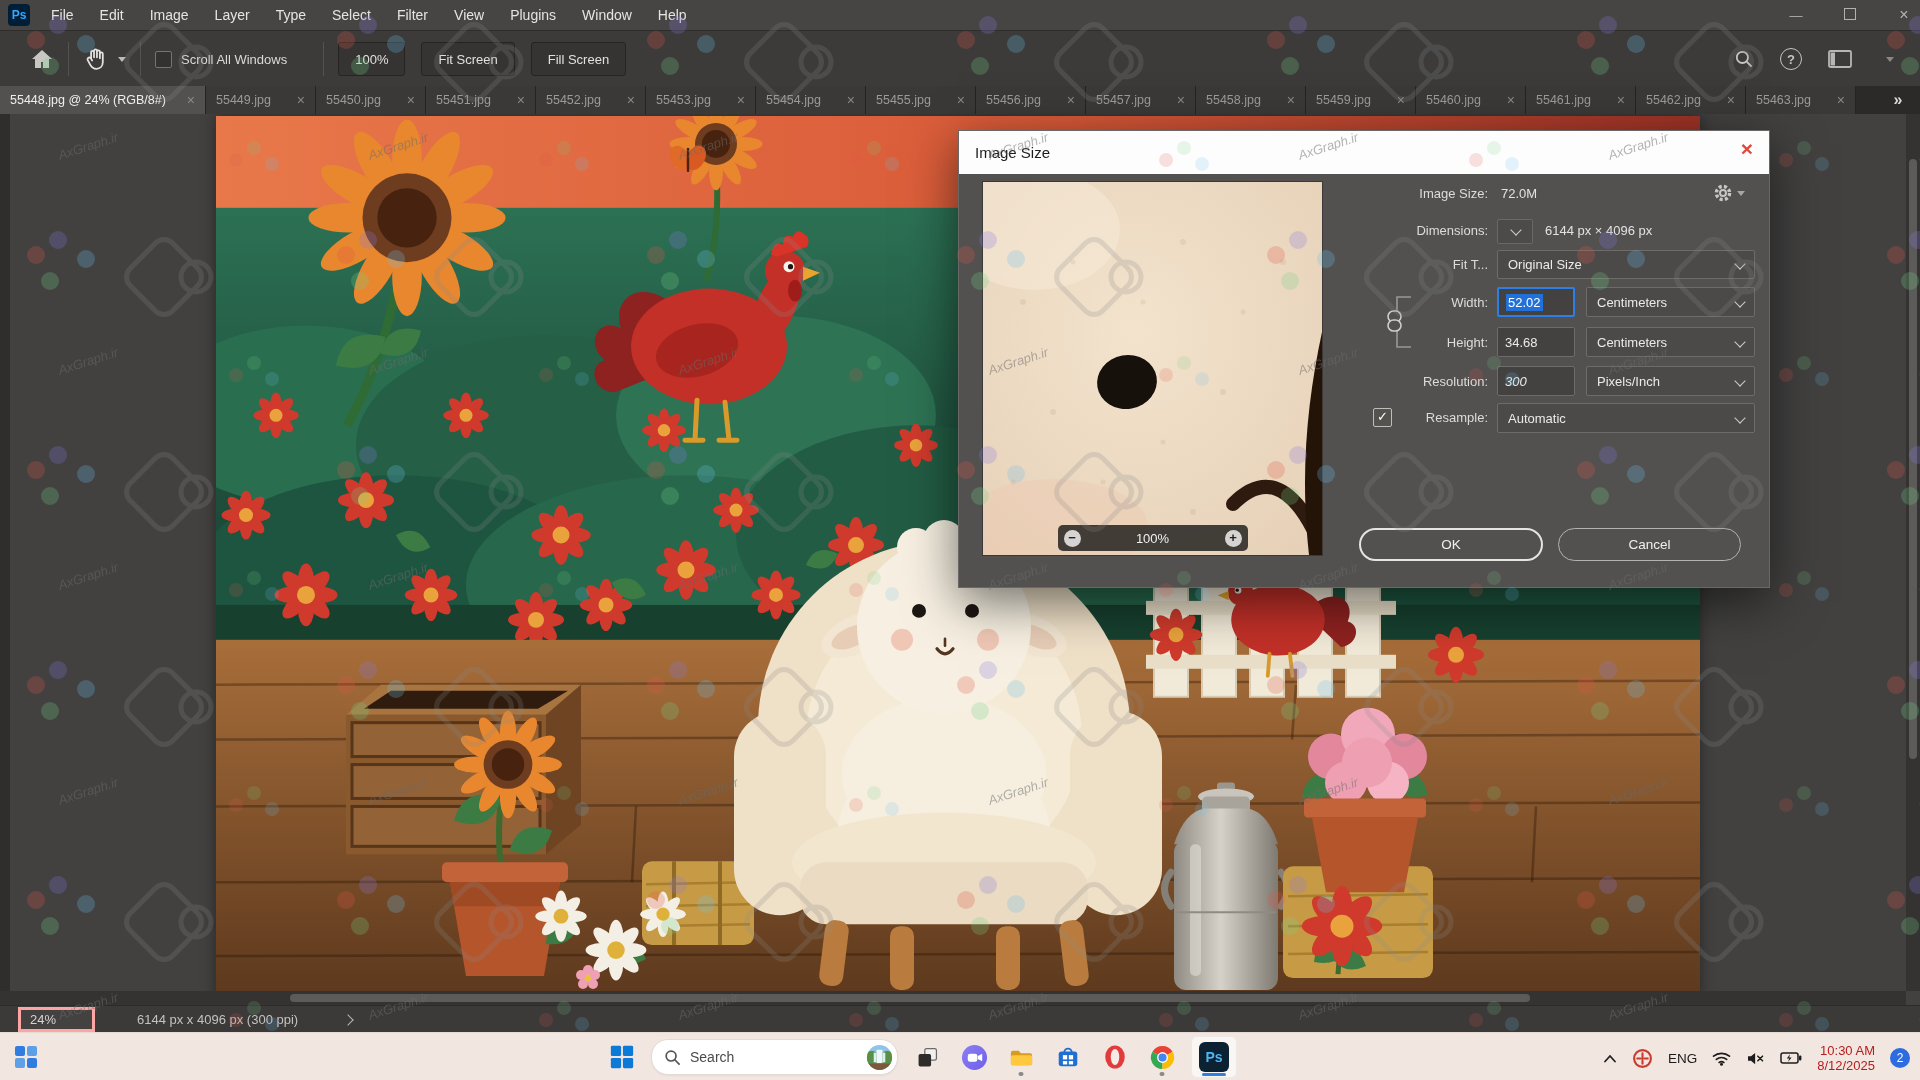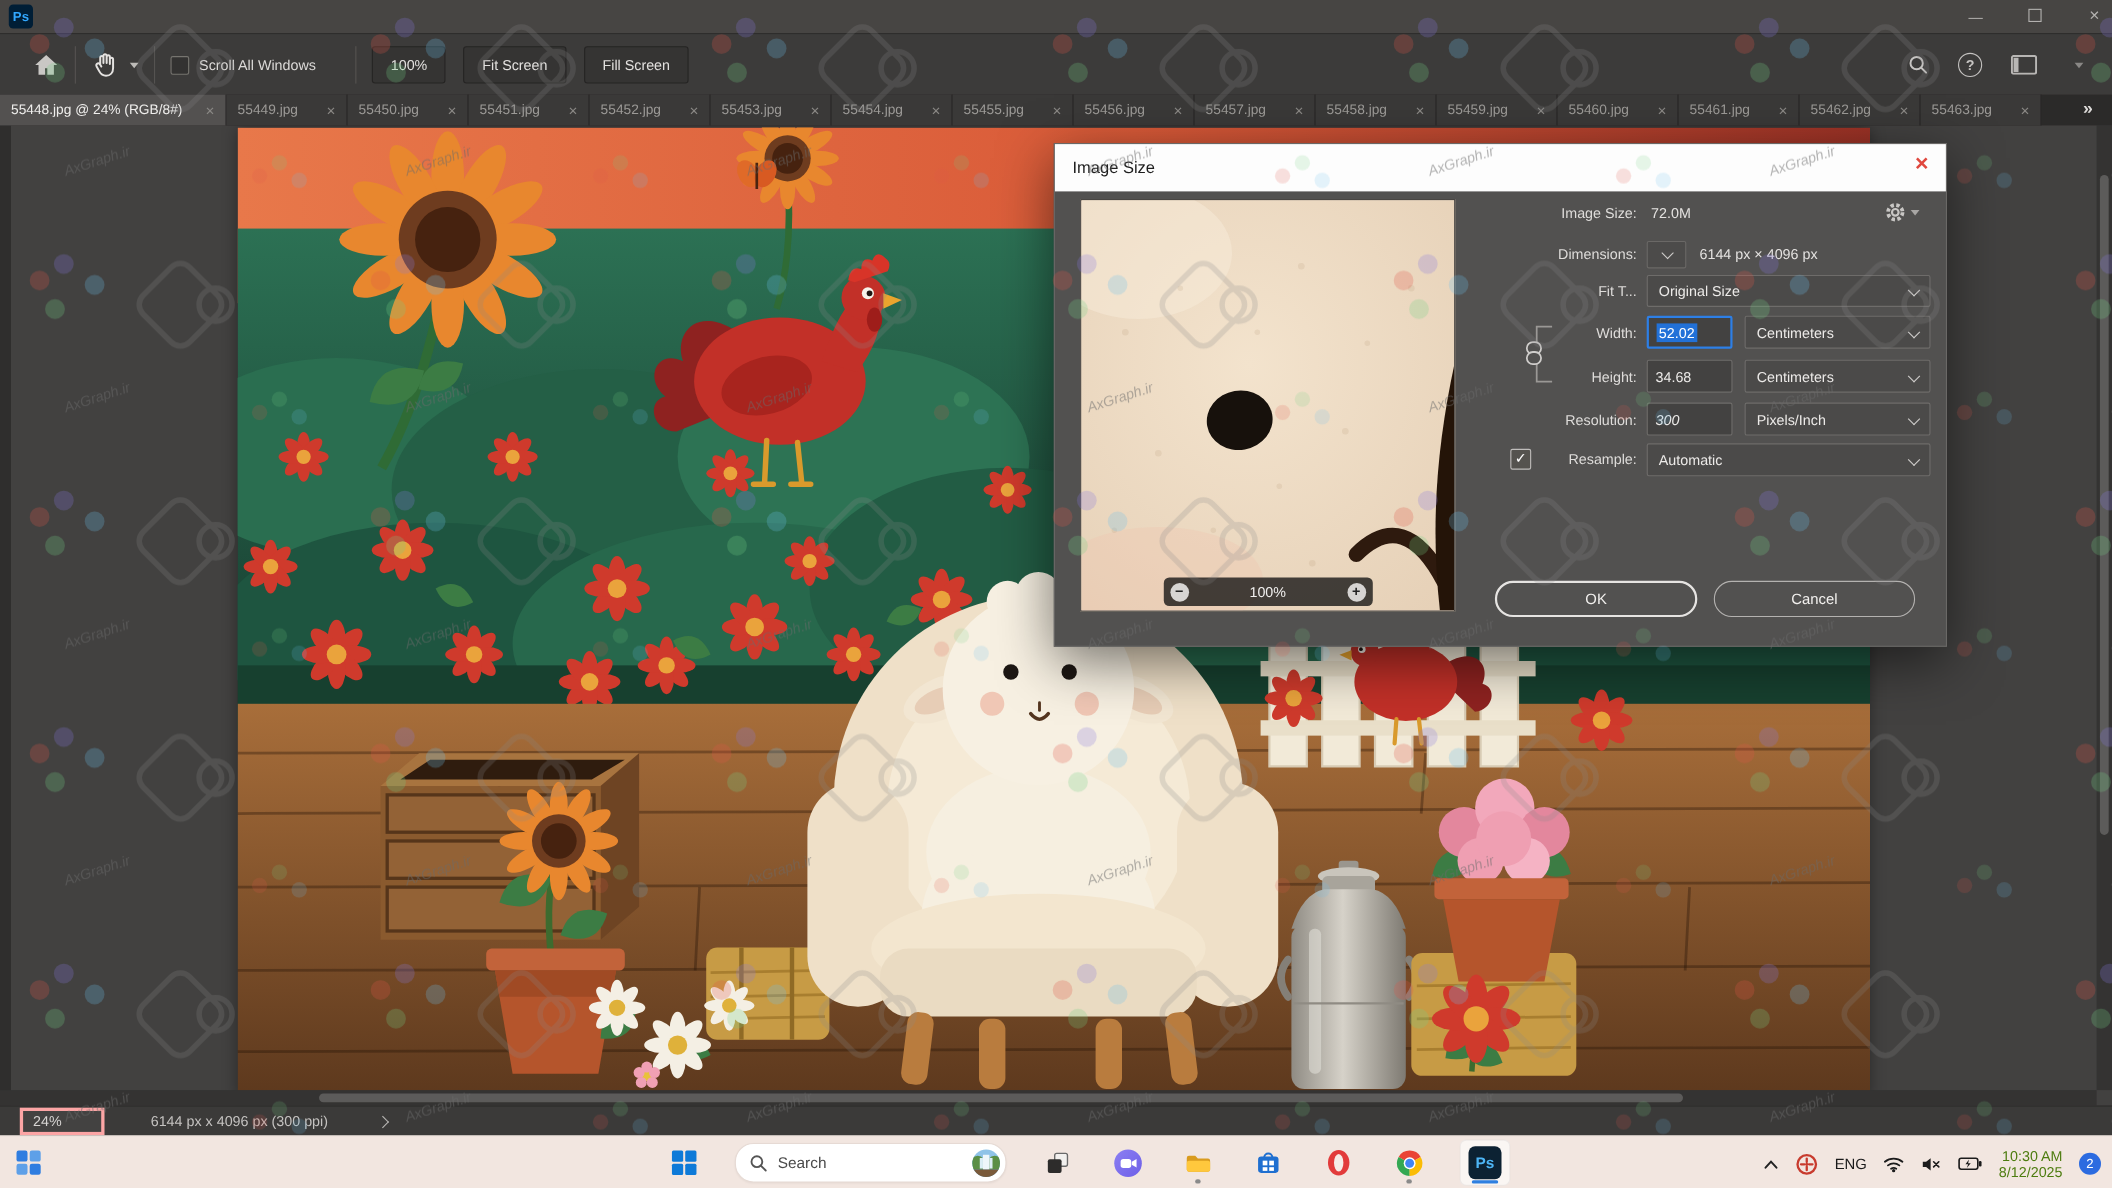--- a/index.html
+++ b/index.html
@@ -80,43 +80,56 @@
   #statusbar{position:absolute;left:0;top:1005px;width:1920px;height:27px;background:#3b3a39;
              border-top:1px solid #2c2b2a;display:flex;align-items:center;color:#cfcdcb;font-size:13px;z-index:10;}
   #zoombox{margin-left:18px;width:62px;height:19px;background:#434241;border:3px solid #fca5a5;
            line-height:19px;padding-left:9px;color:#d6d4d2;}
   #docinfo{margin-left:42px;color:#c4c2c0;}
   .chev-r{width:7px;height:7px;border-right:1.7px solid #b8b6b4;border-top:1.7px solid #b8b6b4;
           transform:rotate(45deg);margin-left:46px;}
   
   #taskbar{position:absolute;left:0;top:1032px;width:1920px;height:48px;background:#f2e6e0;
            border-top:1px solid rgba(0,0,0,.05);z-index:60;}
-  #tb-center{position:absolute;left:604px;top:0;height:48px;display:flex;align-items:center;gap:28px;}
+  #tb-center{position:absolute;left:604px;top:0;height:48px;display:flex;align-items:center;gap:11px;}
   .tbi{width:36px;height:40px;display:flex;align-items:center;justify-content:center;position:relative;border-radius:6px;}
   .rundot{position:absolute;bottom:1px;left:50%;transform:translateX(-50%);width:5px;height:4px;border-radius:2px;background:#8a8a8a;}
   #searchpill{width:245px;height:34px;background:#ffffff;border:1px solid #e6dad4;border-radius:17px;
               display:flex;align-items:center;box-shadow:0 1px 2px rgba(0,0,0,.05);}
   #searchpill span{color:#4a4a4a;font-size:14px;margin-left:9px;flex:1;}
   .ps-active{background:rgba(255,255,255,.62);border:1px solid rgba(0,0,0,.05);}
   .ps-tile{width:30px;height:30px;border-radius:6px;background:#0c2233;color:#4db5f5;font-weight:bold;font-size:14px;
            display:flex;align-items:center;justify-content:center;}
   .ps-bar{position:absolute;bottom:1px;left:50%;transform:translateX(-50%);width:24px;height:3px;border-radius:2px;background:#2f7fe0;}
   #tb-right{position:absolute;right:10px;top:0;height:50px;display:flex;align-items:center;gap:15px;color:#1a1a1a;}
-  #clockblk{text-align:right;font-size:13px;line-height:15px;color:#4d7c0f;}
+  #clockblk{text-align:right;font-size:13px;line-height:15px;color:#b91c1c;}
   #badge{width:20px;height:20px;border-radius:50%;background:#2c6be0;color:#fff;font-size:12px;
          display:flex;align-items:center;justify-content:center;}
   #tb-widgets{position:absolute;left:14px;top:12px;}
   
   #wm{position:absolute;left:0;top:0;width:1920px;height:1032px;z-index:40;pointer-events:none;opacity:.5;}
 </style>
 </head>
 <body>
 
 <div id="menubar">
   <div class="ps-logo">Ps</div>
+  <div style="display:flex;">
+      <span class="mi">File</span>
+      <span class="mi">Edit</span>
+      <span class="mi">Image</span>
+      <span class="mi">Layer</span>
+      <span class="mi">Type</span>
+      <span class="mi">Select</span>
+      <span class="mi">Filter</span>
+      <span class="mi">View</span>
+      <span class="mi">Plugins</span>
+      <span class="mi">Window</span>
+      <span class="mi">Help</span>
+    </div>
   <div id="win-controls">
     <span class="wc">—</span>
     <span class="wc"><span class="wc-box"></span></span>
     <span class="wc" style="font-size:16px;">×</span>
   </div>
 </div>
 
 <div id="optionsbar">
   <svg width="24" height="22" viewBox="0 0 24 22" style="margin-left:30px;">
     <path d="M12 2 2 11h3v9h6v-6h2v6h6v-9h3z" fill="#c9c7c4"></path>

